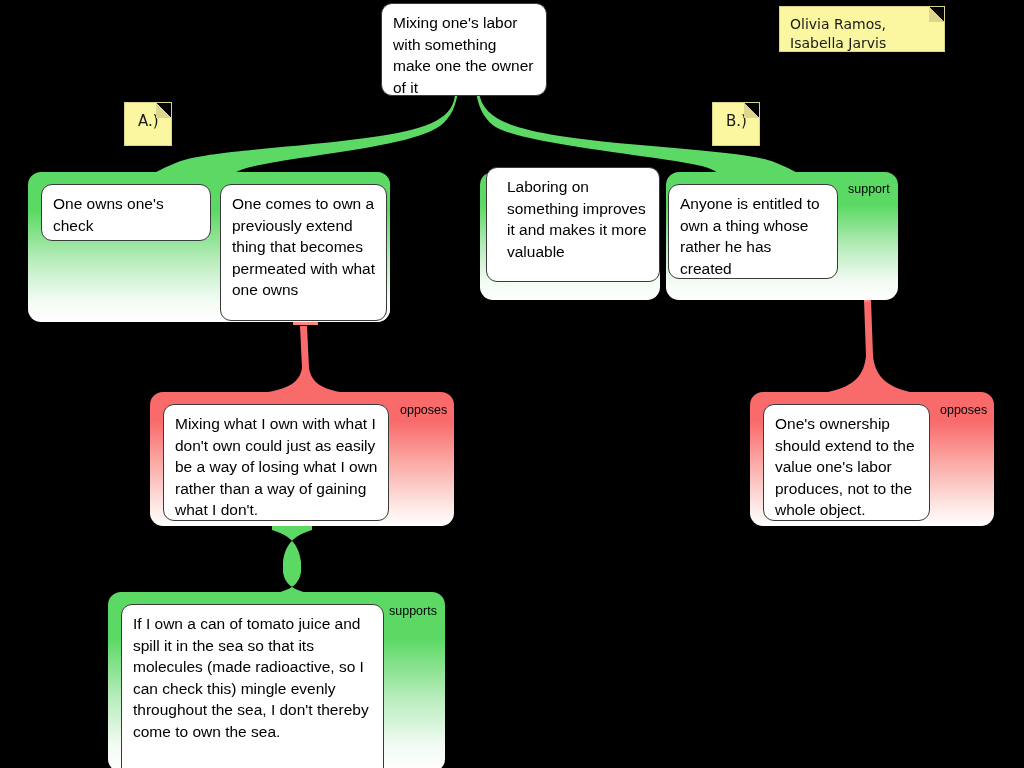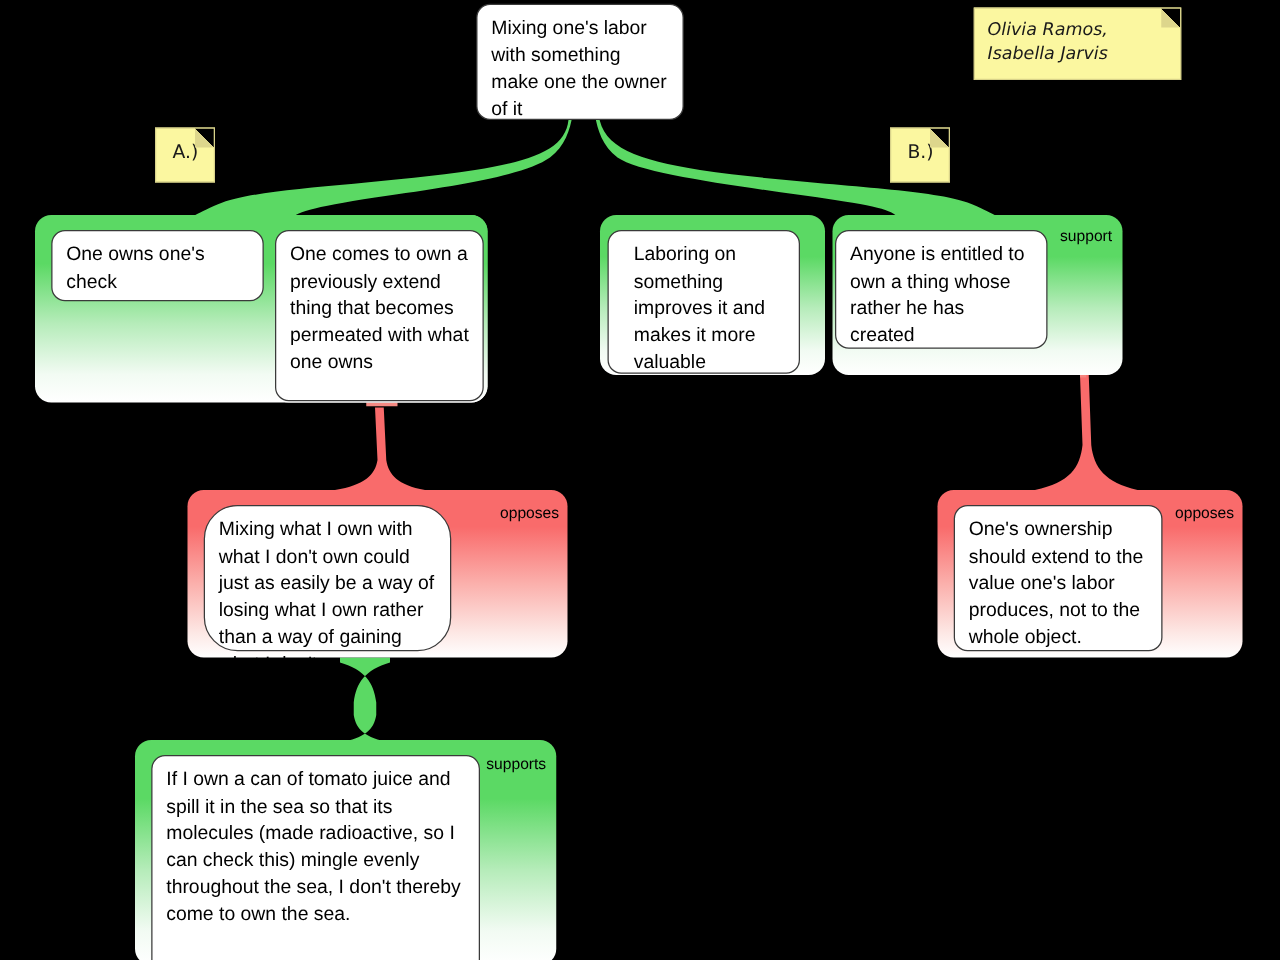--- a/index.html
+++ b/index.html
@@ -109,23 +109,23 @@
 
   #panel-opp2     { left: 750px; top: 392px; width: 244px; height: 134px; }
   #panel-opp2-lbl { left: 940px; top: 403px; }
 
   #panel-sup3     { left: 108px; top: 592px; width: 337px; height: 180px; }
   #panel-sup3-lbl { left: 389px; top: 604px; }
 
   
   #card-a1  { left: 41px;  top: 184px; width: 170px; height: 57px; }
   #card-a2  { left: 220px; top: 184px; width: 167px; height: 137px; }
-  #card-b1  { left: 486px; top: 184px; width: 154px; height: 115px; padding-left: 20px; }
+  #card-b1  { left: 486px; top: 167px; width: 174px; height: 115px; padding-left: 20px; }
   #card-b2  { left: 668px; top: 184px; width: 170px; height: 95px; }
-  #card-o1  { left: 163px; top: 404px; width: 198px; height: 117px; border-radius: 27px; }
+  #card-o1  { left: 163px; top: 404px; width: 226px; height: 117px; }
   #card-o2  { left: 763px; top: 404px; width: 167px; height: 117px; }
   #card-s3  { left: 121px; top: 604px; width: 263px; height: 204px; }
 </style>
 </head>
 <body>
 
 <div id="canvas">
 
   <svg id="connectors" viewBox="0 0 1024 768" xmlns="http://www.w3.org/2000/svg">
 
@@ -183,21 +183,21 @@
              L 272 598
              L 272 594
              C 292 590, 299 584, 301 572
              L 301 562
              C 299 546, 292 536, 272 530
              Z"></path>
   </svg>
 
   <div class="card root-card">Mixing one's labor with something make one the owner of it</div>
 
-  <div class="note note-author" style="left:779px; top:6px; width:166px; height:58px;font-style:italic;">
+  <div class="note note-author" style="left:779px; top:6px; width:166px; height:46px;">
     <span class="fold"></span>
     <div>Olivia Ramos,</div>
     <div>Isabella Jarvis</div>
   </div>
 
   <div class="note note-small" style="left:124px; top:102px; width:48px; height:44px;">
     <span class="fold"></span>
     <span>A.)</span>
   </div>
 

